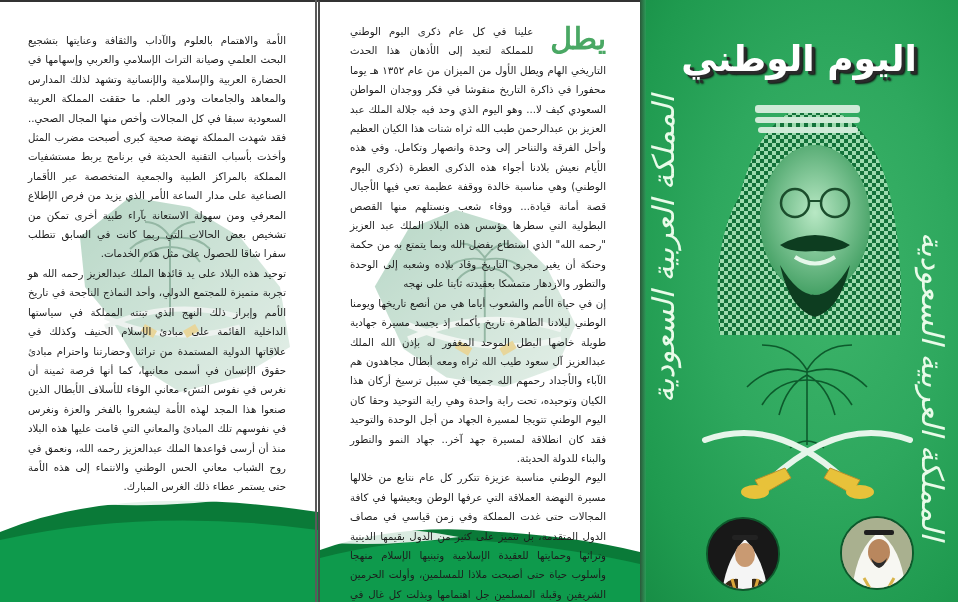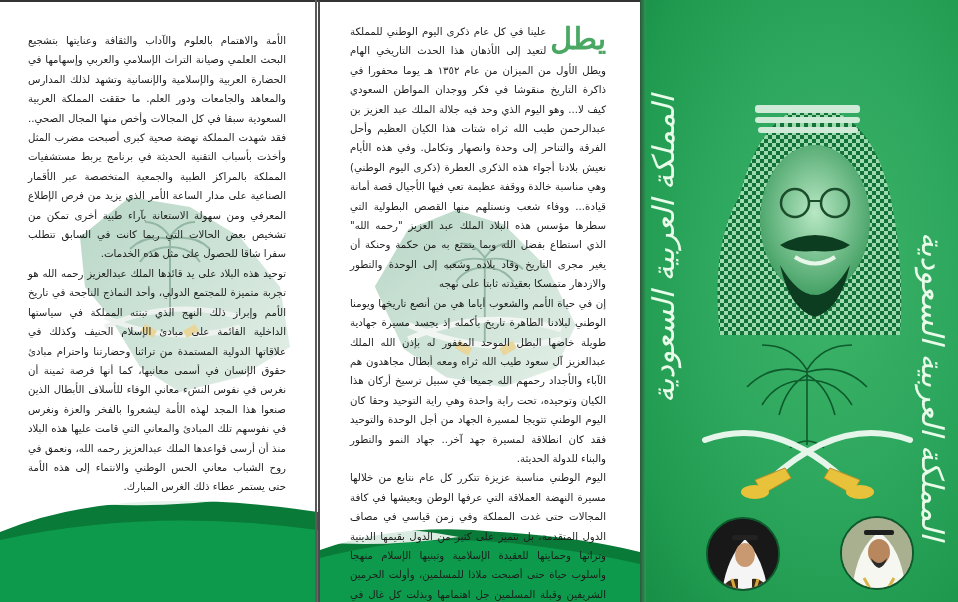--- a/index.html
+++ b/index.html
@@ -18,21 +18,21 @@
     position: absolute; direction: rtl; text-align: justify;
     font-family: "DejaVu Sans", sans-serif; font-size: 10.2px; line-height: 19.4px;
     color: #1c1c1c; z-index: 3; letter-spacing: -0.2px;
   }
   .col-text p { margin: 0; }
   .panel-left .col-text { left: 28px; top: 29px; width: 258px; }
   .panel-mid  .col-text { left: 30px; top: 20px; width: 256px; }
 
   .dropcap {
     float: right; font-family: "DejaVu Serif", serif; font-size: 30px; line-height: 30px;
-    color: #4aa864; margin-left: 4px; margin-top: 2px; font-weight: bold;
+    color: #4aa864; margin-left: 17px; margin-top: 2px; font-weight: bold;
   }
 
   
   .watermark { position: absolute; z-index: 1; opacity: 0.55; }
   .wm-left { left: 70px; top: 175px; width: 230px; height: 230px; }
 
   
   .wave { position: absolute; left: 0; bottom: 0; width: 100%; z-index: 2; }
 
   
@@ -129,20 +129,21 @@
       <path d="M0 58 Q80 30 180 40 Q260 45 322 60 L322 110 L0 110 Z" fill="#0a7a38"></path>
       <path d="M0 66 Q100 40 200 52 Q270 60 322 72 L322 110 L0 110 Z" fill="#0e9a4c"></path>
       <path d="M0 38 Q60 30 140 45 Q60 56 0 50 Z" fill="#ffffff" opacity="0.85"></path>
     </svg>
   </section>
 
   <section class="panel panel-cover">
     <div class="cover-bg"></div>
     <div class="cover-border-l"></div>
 
+    <h1 class="cover-title">اليوم الوطني</h1>
 
     <div class="vertical-calligraphy vc-left">المملكة العربية السعودية</div>
     <div class="vertical-calligraphy vc-right">المملكة العربية السعودية</div>
 
     <svg class="portrait-main" viewBox="0 0 205 240">
       <defs>
         <pattern id="ghutra" width="8" height="8" patternUnits="userSpaceOnUse">
           <rect width="8" height="8" fill="#0f6b35"></rect>
           <rect x="0" y="0" width="4" height="4" fill="#a8e0b6"></rect>
           <rect x="4" y="4" width="4" height="4" fill="#a8e0b6"></rect>

